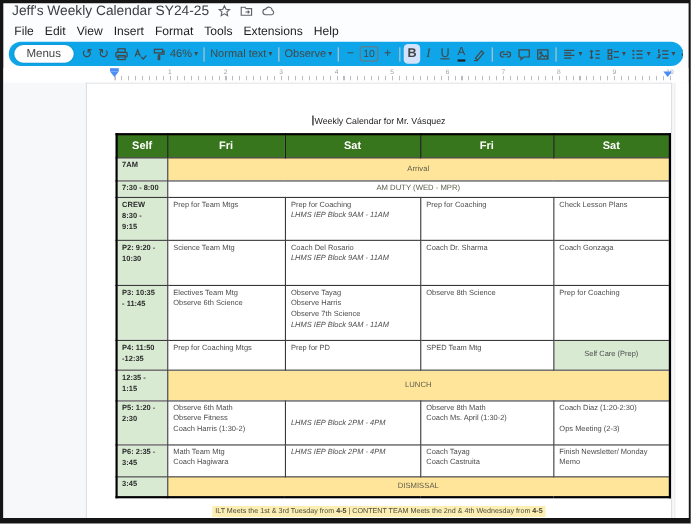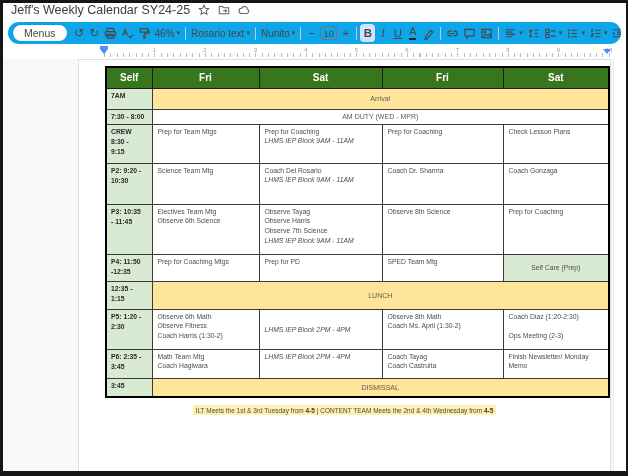--- a/index.html
+++ b/index.html
@@ -76,20 +76,30 @@
           <path d="M6 8 h4 M8.5 6.5 L10 8 L8.5 9.5"></path>
         </svg>
     </span>
     <span class="tb-ico">
       <svg viewBox="0 0 14 14">
           <path d="M4 11 a3 3 0 0 1 0.3 -6 A3.5 3.5 0 0 1 11 6.2 A2.5 2.5 0 0 1 10.5 11 z"></path>
         </svg>
     </span>
   </div>
 
+  <nav class="menubar" id="menubar">
+      <span class="menu-item">File</span>
+      <span class="menu-item">Edit</span>
+      <span class="menu-item">View</span>
+      <span class="menu-item">Insert</span>
+      <span class="menu-item">Format</span>
+      <span class="menu-item">Tools</span>
+      <span class="menu-item">Extensions</span>
+      <span class="menu-item">Help</span>
+    </nav>
 
   <div class="toolbar">
     <div class="toolbar-strip" id="toolbar-strip">
         <span class="menus-pill">Menus</span>
         <span class="tb-btn">
           <span style="display: inline-flex;">
             <span style="font-size:12px">↺</span>
           </span>
         </span>
         <span class="tb-btn">
@@ -122,26 +132,26 @@
               <rect x="6.3" y="8.5" width="1.4" height="3.5"></rect>
             </svg>
           </span>
         </span>
         <span class="tb-btn">
           <span class="tb-text">46%</span>
           <span class="dd">▾</span>
         </span>
         <span class="sep"></span>
         <span class="tb-btn">
-          <span class="tb-text">Rosario text</span>
-          <span class="dd">▾</span>
-        </span>
-        <span class="sep"></span>
-        <span class="tb-btn">
-          <span class="tb-text">Nunito</span>
+          <span class="tb-text">Normal text</span>
+          <span class="dd">▾</span>
+        </span>
+        <span class="sep"></span>
+        <span class="tb-btn">
+          <span class="tb-text">Observe</span>
           <span class="dd">▾</span>
         </span>
         <span class="sep"></span>
         <span class="tb-btn">
           <span>−</span>
         </span>
         <span class="size-box">10</span>
         <span class="tb-btn">
           <span>+</span>
         </span>
@@ -266,20 +276,21 @@
         <span class="ruler-num" style="left: 606px;">10</span>
       </div>
     <div class="marker-bar" style="left:97px"></div>
     <div class="marker" style="left:97px"></div>
     <div class="marker" style="left:600px"></div>
   </div>
 
   <div class="docarea">
     <div class="left-margin"></div>
     <div class="page">
+      <div class="doc-title"><span class="caret"></span><span>Weekly Calendar for Mr. Vásquez</span></div>
       <table class="cal" id="calendar-table">
           <colgroup>
             <col style="width: 46px;">
             <col style="width: 107px;">
             <col style="width: 123px;">
             <col style="width: 121px;">
             <col style="width: 106px;">
           </colgroup>
           <thead>
             <tr style="height: 21px;">

